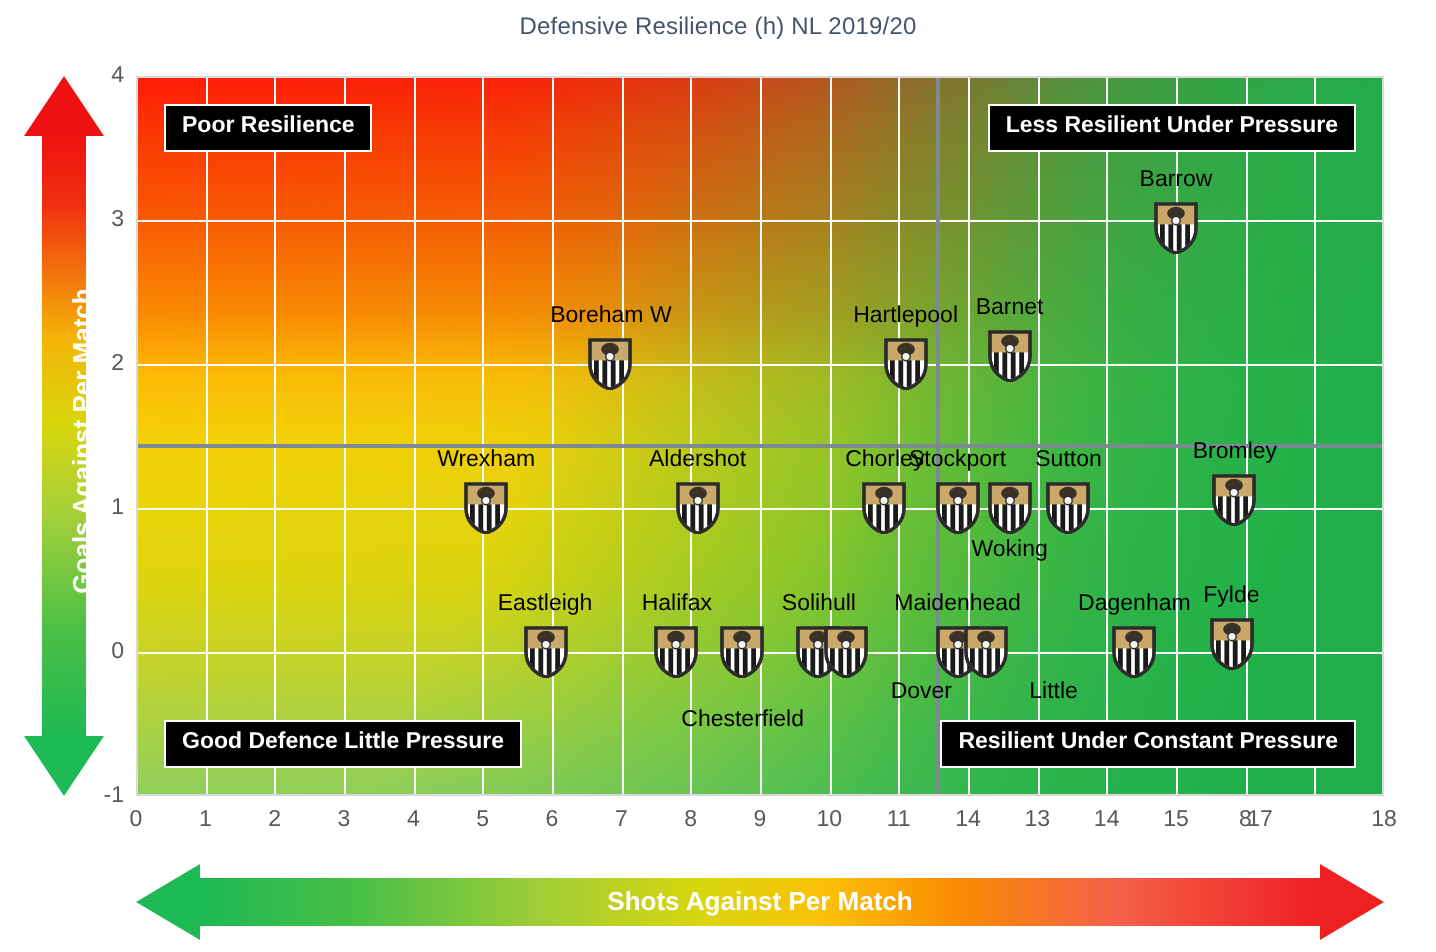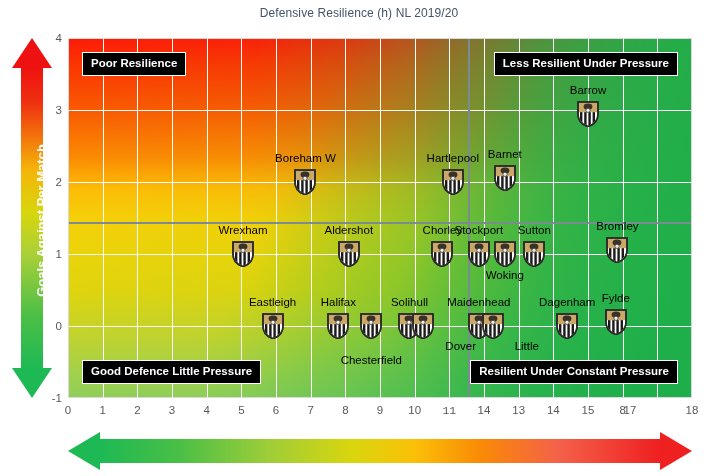--- a/index.html
+++ b/index.html
@@ -731,21 +731,21 @@
       <div class="xtick-item" style="left: 89.6667px;">1</div>
       <div class="xtick-item" style="left: 124.333px;">2</div>
       <div class="xtick-item" style="left: 159px;">3</div>
       <div class="xtick-item" style="left: 193.667px;">4</div>
       <div class="xtick-item" style="left: 228.333px;">5</div>
       <div class="xtick-item" style="left: 263px;">6</div>
       <div class="xtick-item" style="left: 297.667px;">7</div>
       <div class="xtick-item" style="left: 332.333px;">8</div>
       <div class="xtick-item" style="left: 367px;">9</div>
       <div class="xtick-item" style="left: 401.667px; text-align: center;">10</div>
-      <div class="xtick-item" style="left: 436.333px; font-family: Liberation Mono, monospace;">11</div>
+      <div class="xtick-item" style="left: 436.333px;">11</div>
       <div class="xtick-item" style="left: 471px;">14</div>
       <div class="xtick-item" style="left: 505.667px;">13</div>
       <div class="xtick-item" style="left: 540.333px;">14</div>
       <div class="xtick-item" style="left: 575px;">15</div>
       <div class="xtick-item" style="left: 609.667px;">8</div>
       <div class="xtick-item" style="left: 617px;">17</div>
       <div class="xtick-item" style="left: 679px;">18</div>
     </div>
 
   <div id="y-axis-arrow">
@@ -753,15 +753,16 @@
       <div id="y-axis-label">Goals Against Per Match</div>
     </div>
     <div id="y-arrow-head-up"></div>
     <div id="y-arrow-head-down"></div>
   </div>
 
   <div id="x-axis-arrow">
     <div id="x-arrow-body"></div>
     <div id="x-arrow-head-left"></div>
     <div id="x-arrow-head-right"></div>
+    <div id="x-axis-label">Shots Against Per Match</div>
   </div>
 
 </div>
 
 </body></html>

